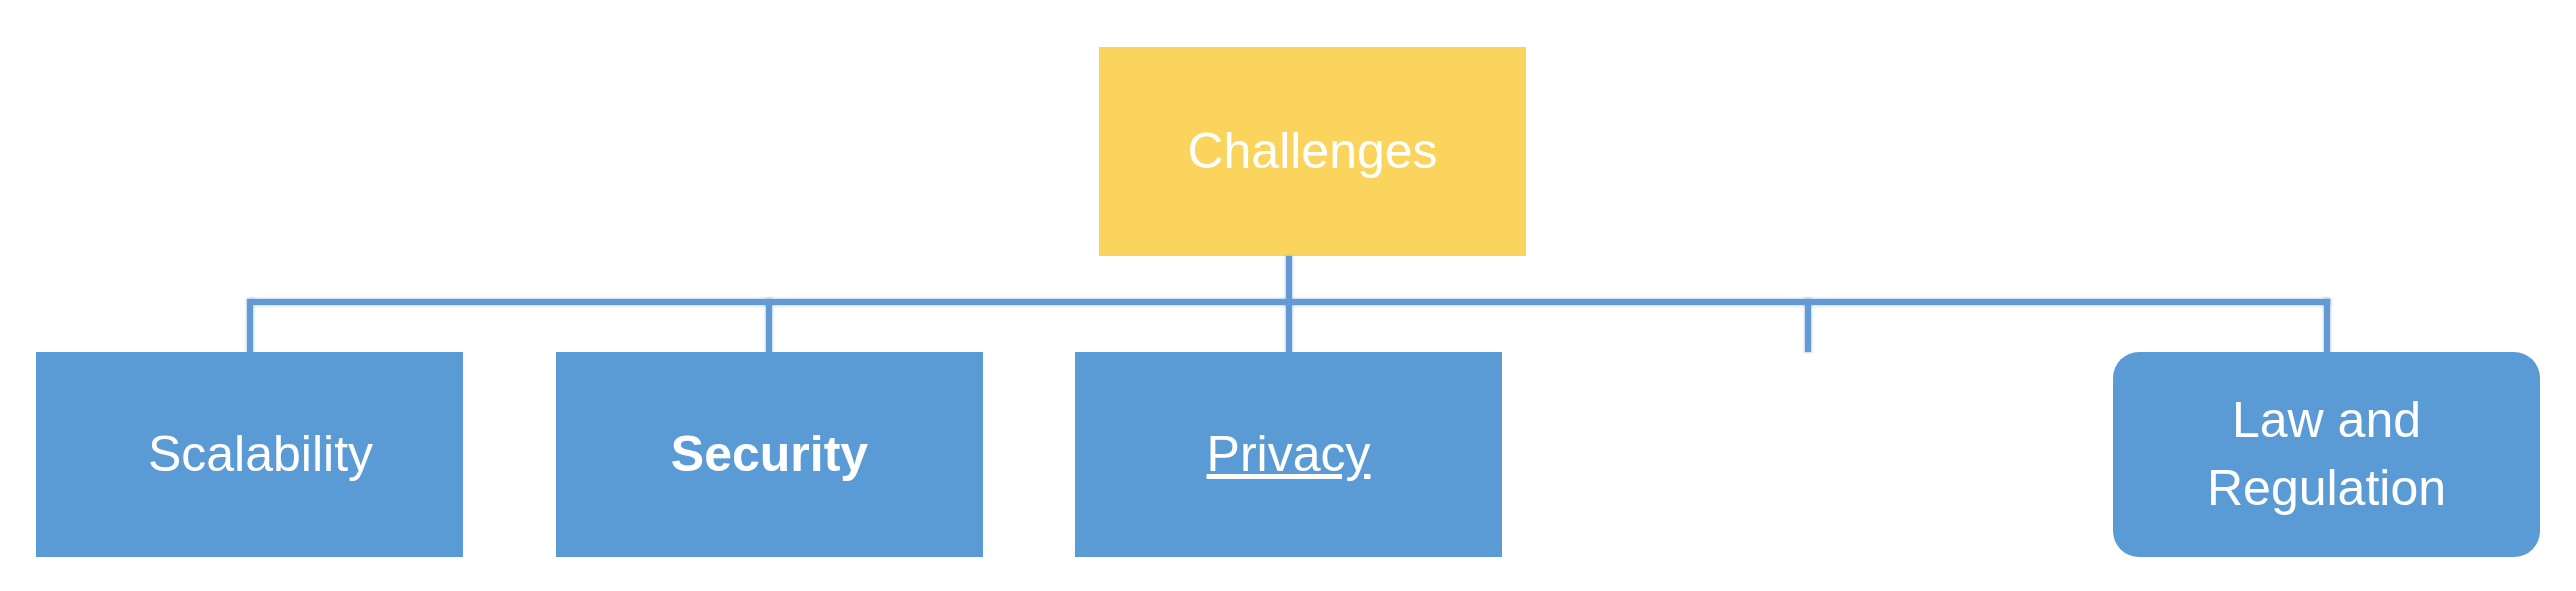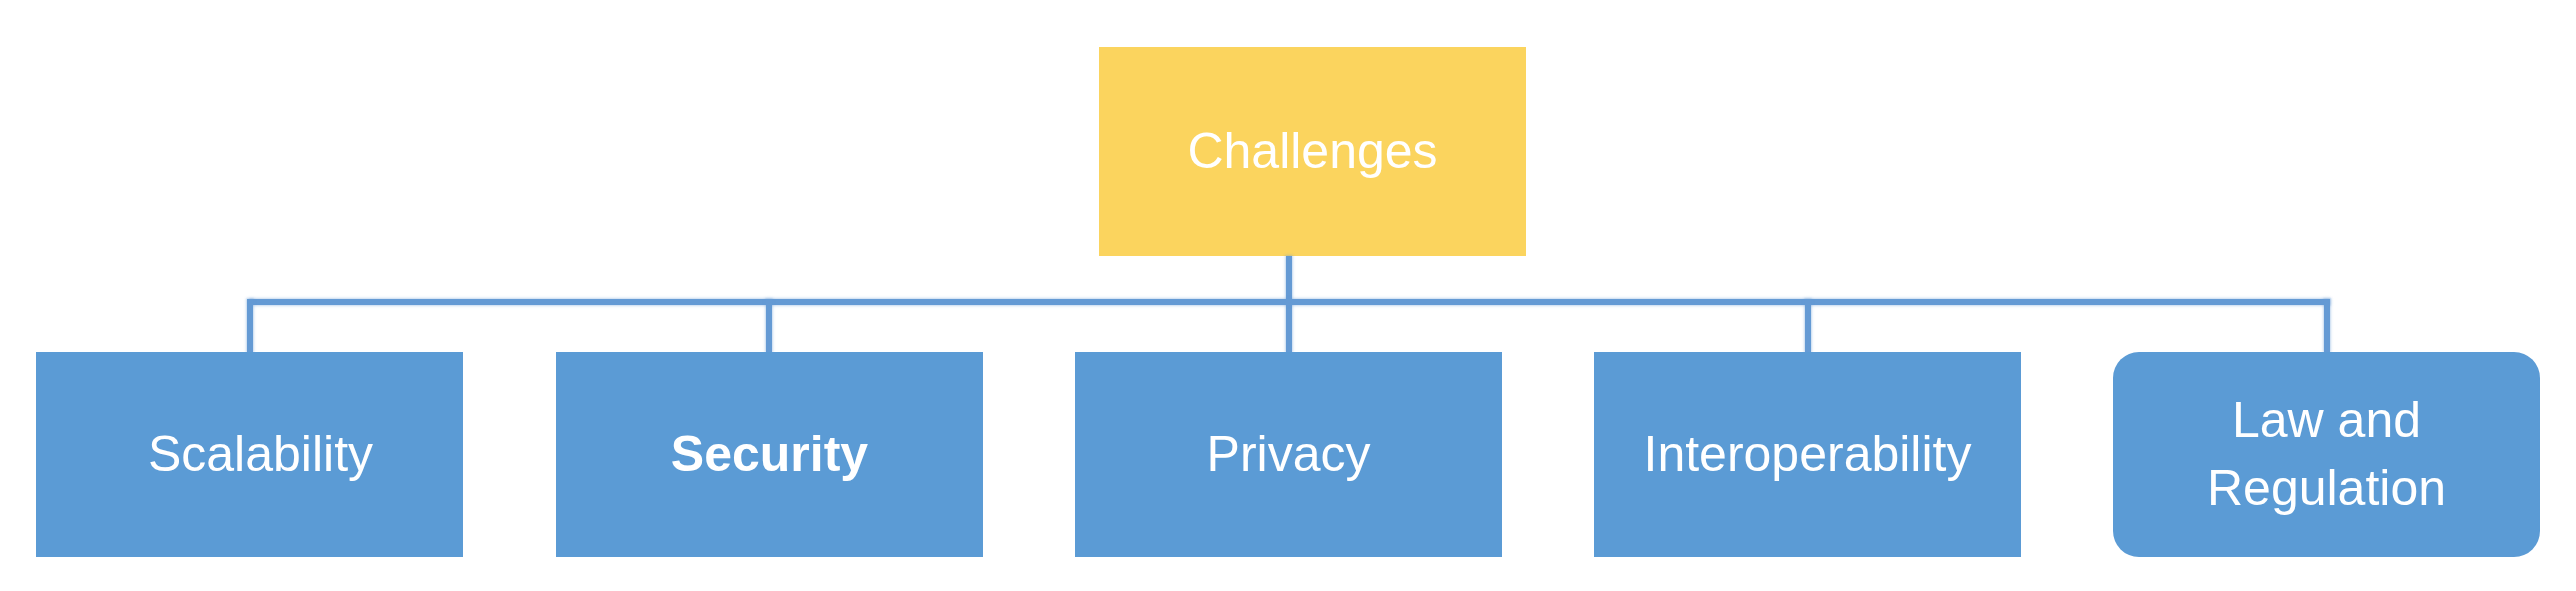--- a/index.html
+++ b/index.html
@@ -97,26 +97,23 @@
   <div class="connector soft conn-v conn-v-4"></div>
 
   <div class="node child-node child-0" style="background-color: rgb(91, 155, 213); padding-left: 22px;">
     <span class="label">Scalability</span>
   </div>
 
   <div class="node child-node child-1" style="background-color: rgb(91, 155, 213); font-weight: bold;">
     <span class="label">Security</span>
   </div>
 
-  <div class="node child-node child-2" style="background-color: rgb(91, 155, 213);">
+  <div class="node child-node child-2" style="background-color: rgb(91, 155, 213); text-decoration: underline;">
     <span class="label">Privacy</span>
   </div>
 
-  <div class="node child-node child-3" style="background-color: rgb(91, 155, 213);">
-    <span class="label">Interoperability</span>
-  </div>
 
   <div class="node child-node child-4" style="background-color: rgb(91, 155, 213);">
     <span class="label">Law and Regulation</span>
   </div>
 
 </div>
 
 
 </body></html>

